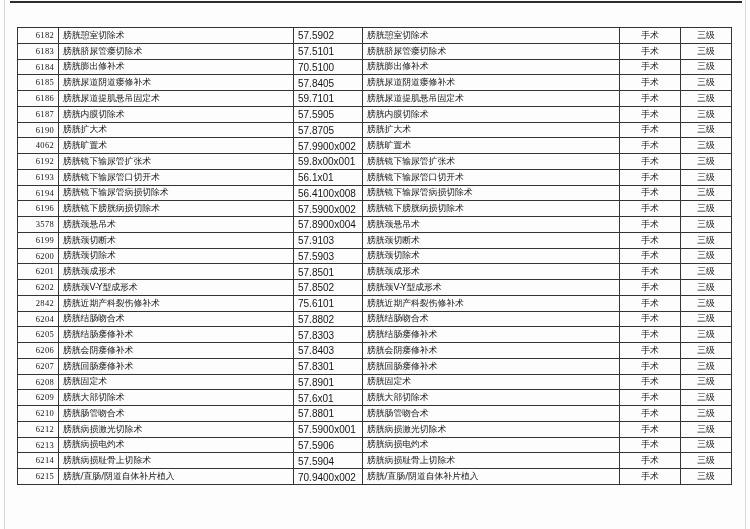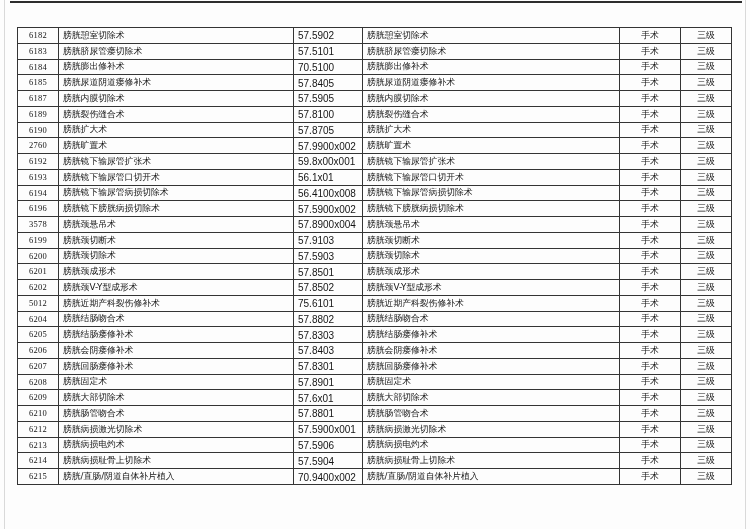--- a/index.html
+++ b/index.html
@@ -46,21 +46,21 @@
     padding: 0 4px;
     font-size: 9px;
     line-height: 1;
     color: #141414;
     white-space: nowrap;
     overflow: hidden;
     vertical-align: middle;
   }
   .proc-table tr { height: 13.47px; }
   td.c-no {
-    text-align: center;
+    text-align: right;
     font-family: "Liberation Serif", "DejaVu Serif", serif;
     font-size: 8.5px;
     letter-spacing: 0.3px;
   }
   td.c-name, td.c-name2 {
     text-align: left;
     font-family: "DejaVu Sans", sans-serif;
     font-size: 8.8px;
   }
   td.c-code {
@@ -119,45 +119,45 @@
     </tr>
         <tr>
       <td class="c-no">6185</td>
       <td class="c-name">膀胱尿道阴道瘘修补术</td>
       <td class="c-code">57.8405</td>
       <td class="c-name2">膀胱尿道阴道瘘修补术</td>
       <td class="c-cat">手术</td>
       <td class="c-level">三级</td>
     </tr>
         <tr>
+      <td class="c-no">6186</td>
+      <td class="c-name">膀胱尿道提肌悬吊固定术</td>
+      <td class="c-code">59.7101</td>
+      <td class="c-name2">膀胱尿道提肌悬吊固定术</td>
+      <td class="c-cat">手术</td>
+      <td class="c-level">三级</td>
+    </tr>
+        <tr>
       <td class="c-no">6187</td>
       <td class="c-name">膀胱内膜切除术</td>
       <td class="c-code">57.5905</td>
       <td class="c-name2">膀胱内膜切除术</td>
       <td class="c-cat">手术</td>
       <td class="c-level">三级</td>
     </tr>
         <tr>
-      <td class="c-no">6189</td>
-      <td class="c-name">膀胱裂伤缝合术</td>
-      <td class="c-code">57.8100</td>
-      <td class="c-name2">膀胱裂伤缝合术</td>
-      <td class="c-cat">手术</td>
-      <td class="c-level">三级</td>
-    </tr>
-        <tr>
       <td class="c-no">6190</td>
       <td class="c-name">膀胱扩大术</td>
       <td class="c-code">57.8705</td>
       <td class="c-name2">膀胱扩大术</td>
       <td class="c-cat">手术</td>
       <td class="c-level">三级</td>
     </tr>
         <tr>
-      <td class="c-no">2760</td>
+      <td class="c-no">4062</td>
       <td class="c-name">膀胱旷置术</td>
       <td class="c-code">57.9900x002</td>
       <td class="c-name2">膀胱旷置术</td>
       <td class="c-cat">手术</td>
       <td class="c-level">三级</td>
     </tr>
         <tr>
       <td class="c-no">6192</td>
       <td class="c-name">膀胱镜下输尿管扩张术</td>
       <td class="c-code">59.8x00x001</td>
@@ -223,21 +223,21 @@
     </tr>
         <tr>
       <td class="c-no">6202</td>
       <td class="c-name">膀胱颈V-Y型成形术</td>
       <td class="c-code">57.8502</td>
       <td class="c-name2">膀胱颈V-Y型成形术</td>
       <td class="c-cat">手术</td>
       <td class="c-level">三级</td>
     </tr>
         <tr>
-      <td class="c-no">5012</td>
+      <td class="c-no">2842</td>
       <td class="c-name">膀胱近期产科裂伤修补术</td>
       <td class="c-code">75.6101</td>
       <td class="c-name2">膀胱近期产科裂伤修补术</td>
       <td class="c-cat">手术</td>
       <td class="c-level">三级</td>
     </tr>
         <tr>
       <td class="c-no">6204</td>
       <td class="c-name">膀胱结肠吻合术</td>
       <td class="c-code">57.8802</td>

